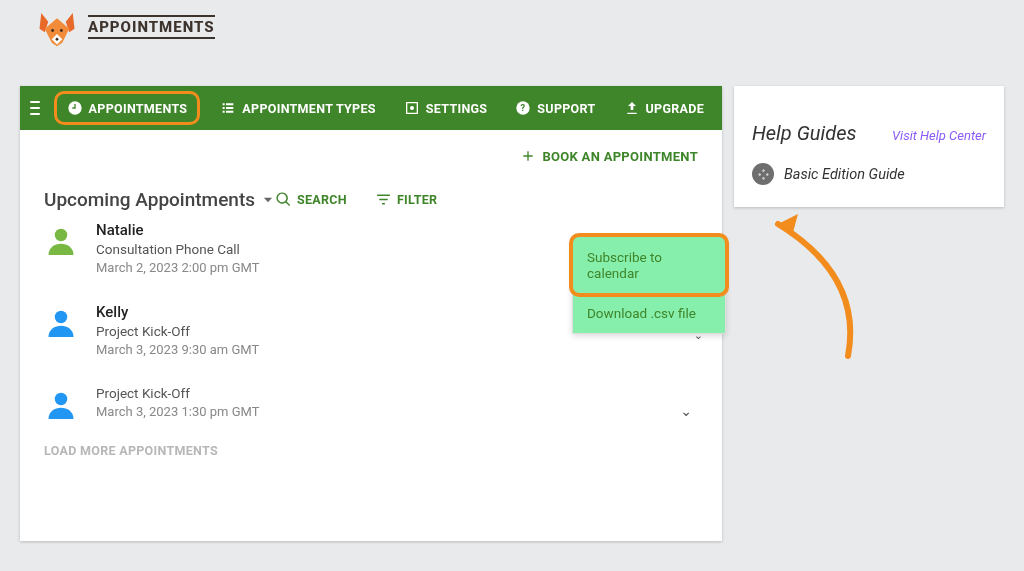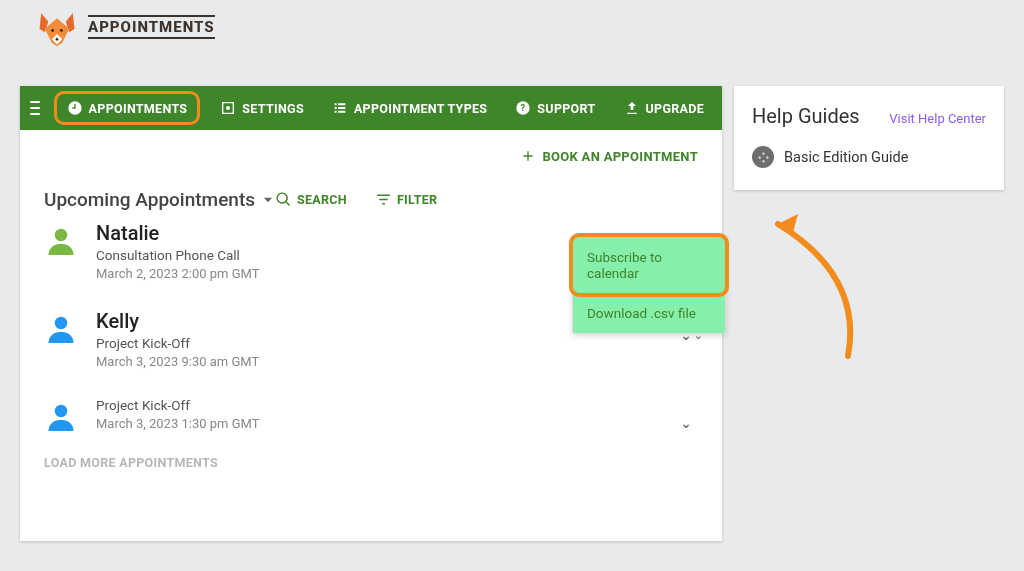--- a/index.html
+++ b/index.html
@@ -7,21 +7,21 @@
 
     
     .logo { position:absolute; left:36px; top:6px; display:flex; align-items:center; gap:10px;}
     .fox { width:42px; height:42px; }
     .logo-text { display:flex; flex-direction:column; font-weight:800; letter-spacing:1px; color:#3d332d; font-size:15px; line-height:1.1; }
     .logo-text span:first-child{ border-top:2px solid #3d332d; padding-top:2px;}
     .logo-text span:last-child{ border-bottom:2px solid #3d332d; padding-bottom:2px;}
 
     
     .main-panel { position:absolute; left:20px; top:86px; width:702px; height:455px; background:#fff; box-shadow:0 1px 3px rgba(0,0,0,0.2); }
-    .side-panel { position:absolute; left:734px; top:86px; width:270px; background:#fff; box-shadow:0 1px 3px rgba(0,0,0,0.2); padding:18px 18px 22px 18px; }
+    .side-panel { position:absolute; left:734px; top:86px; width:270px; background:#fff; box-shadow:0 1px 3px rgba(0,0,0,0.2); padding:35px 18px 22px 18px;font-style:italic; }
 
     
     .navbar { background:#3f8529; height:44px; display:flex; align-items:center; padding:0 10px 0 10px; gap:12px; color:#fff; font-size:12.5px; font-weight:700; letter-spacing:.3px;}
     .hamburger { width:22px; height:22px; display:flex; flex-direction:column; justify-content:center; gap:4px; cursor:pointer; margin-right:2px;}
     .hamburger span{ height:2px; background:#fff; border-radius:1px;}
     .nav-item { display:flex; align-items:center; gap:6px; padding:6px 8px; border-radius:4px; cursor:pointer; white-space:nowrap;}
     .nav-item svg { width:16px; height:16px; fill:#fff; }
     .nav-appointments { border:3px solid #f28c1d; border-radius:10px; padding:6px 10px; }
 
     
@@ -40,21 +40,21 @@
     
     .export-menu { position:absolute; left:552px; top:106px; width:154px; background:#86efac; border:1px solid #ddd; border-radius:2px; box-shadow:0 2px 6px rgba(0,0,0,0.15); z-index:10; }
     .export-item{ padding:12px 14px; font-size:13.5px; color:#3f8529; cursor:pointer; position:relative;}
     .export-item:first-child{ border:4px solid #f28c1d; border-radius:10px; margin:-4px;}
     .chev-caret { position:absolute; bottom:-9px; right:22px; font-size:11px; color:#555;}
 
     
     .appt { display:flex; align-items:flex-start; gap:20px; padding:10px 0 18px 2px; position:relative;}
     .avatar{ width:30px; height:30px; margin-top:4px;}
     .appt-info{ flex:1;}
-    .appt-name{ font-size:20px; color:#222; font-weight:500; margin-bottom:2px;}
+    .appt-name{ font-size:15px; color:#222; font-weight:500; margin-bottom:2px;}
     .appt-type{ font-size:13.5px; color:#555; margin-bottom:3px;}
     .appt-time{ font-size:13px; color:#888;}
     .appt-chev{ color:#555; font-size:14px; margin-top:18px; margin-right:6px; cursor:pointer;}
 
     .load-more{ color:#b7b7b7; font-size:12.5px; font-weight:700; letter-spacing:.3px; margin-top:6px; cursor:pointer;}
 
     
     .side-title-row{ display:flex; align-items:baseline; justify-content:space-between; margin-bottom:18px;}
     .side-title{ font-size:20px; color:#333;}
     .help-link{ color:#8b5cf6; font-size:13px; cursor:pointer;}
@@ -91,30 +91,30 @@
         <span></span>
       </div>
     <div class="nav-item nav-appointments">
       <svg viewBox="0 0 24 24">
           <path d="M12 2a10 10 0 1 0 0 20 10 10 0 0 0 0-20zm1 11h-5v-2h3V6h2z"></path>
         </svg>
       <span>APPOINTMENTS</span>
     </div>
     <div class="nav-item">
       <svg viewBox="0 0 24 24">
+          <path d="M4 5h3v3H4zM4 10.5h3v3H4zM4 16h3v3H4zM9 5h11v3H9zM9 10.5h11v3H9zM9 16h11v3H9z"></path>
+        </svg>
+      <span>APPOINTMENT TYPES</span>
+    </div>
+    <div class="nav-item">
+      <svg viewBox="0 0 24 24">
           <path d="M4 4h16v16H4z" fill="none" stroke="#fff" stroke-width="2"></path>
           <circle cx="12" cy="12" r="3"></circle>
         </svg>
       <span>SETTINGS</span>
-    </div>
-    <div class="nav-item">
-      <svg viewBox="0 0 24 24">
-          <path d="M4 5h3v3H4zM4 10.5h3v3H4zM4 16h3v3H4zM9 5h11v3H9zM9 10.5h11v3H9zM9 16h11v3H9z"></path>
-        </svg>
-      <span>APPOINTMENT TYPES</span>
     </div>
     <div class="nav-item">
       <svg viewBox="0 0 24 24">
           <circle cx="12" cy="12" r="10"></circle>
           <text x="12" y="17" text-anchor="middle" font-size="14" fill="#3f8529" font-weight="bold">?</text>
         </svg>
       <span>SUPPORT</span>
     </div>
     <div class="nav-item">
       <svg viewBox="0 0 24 24">

